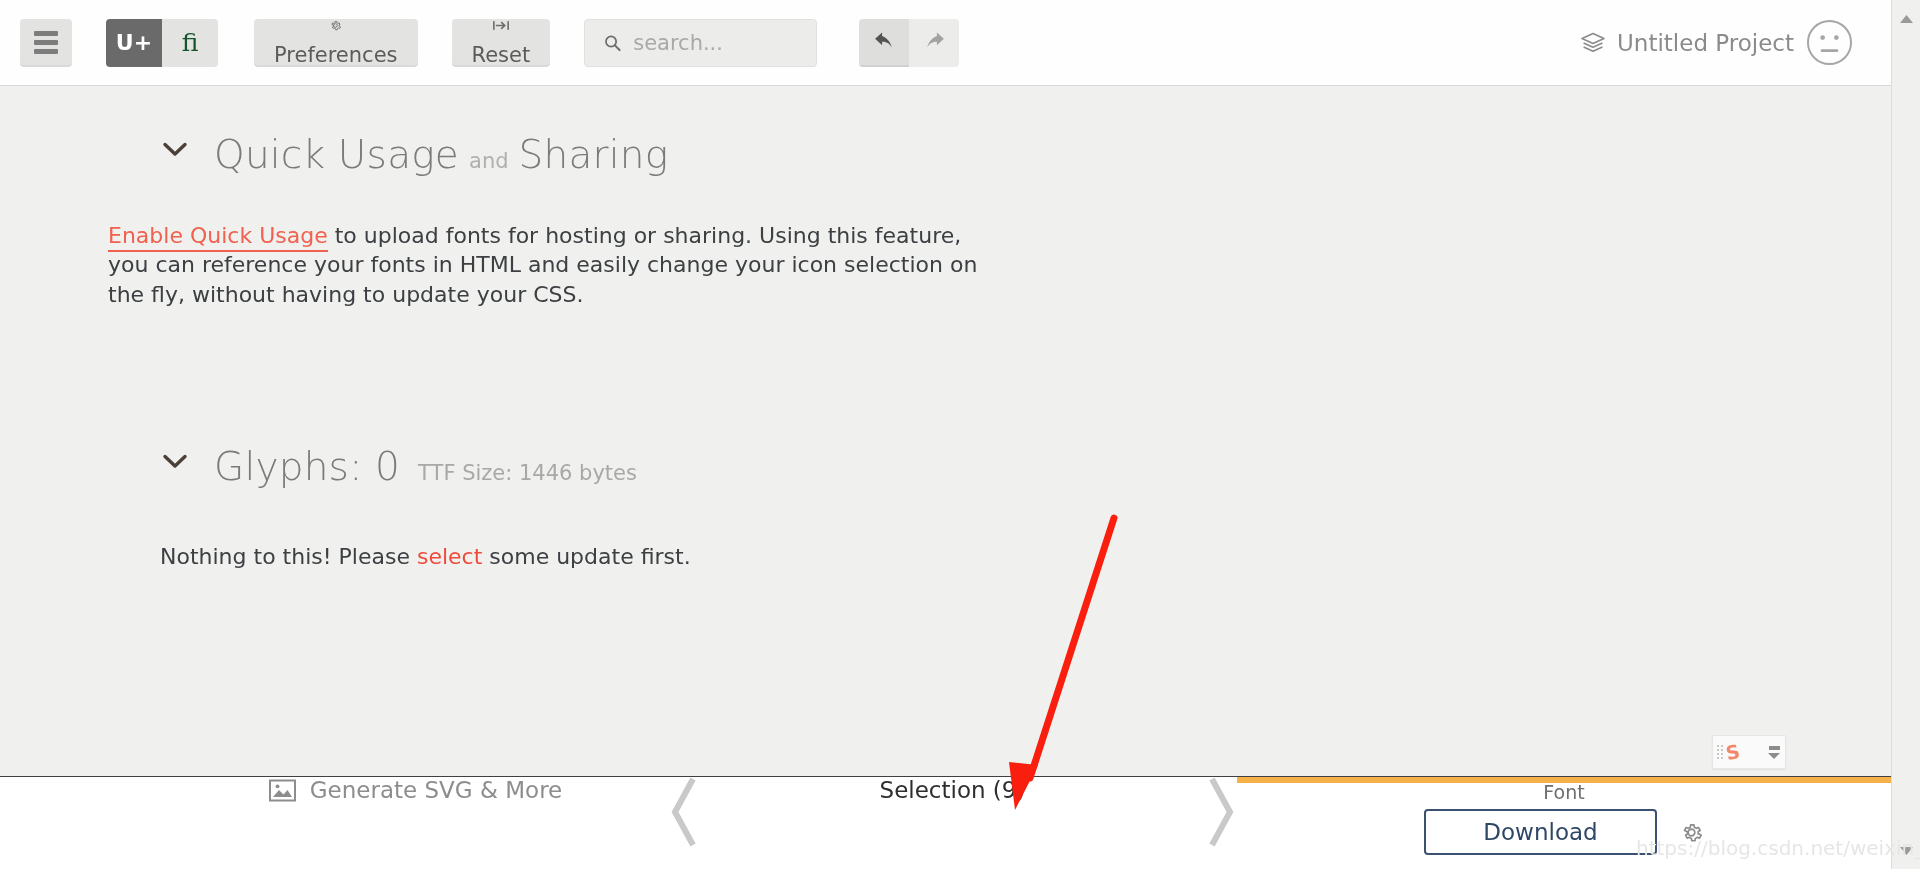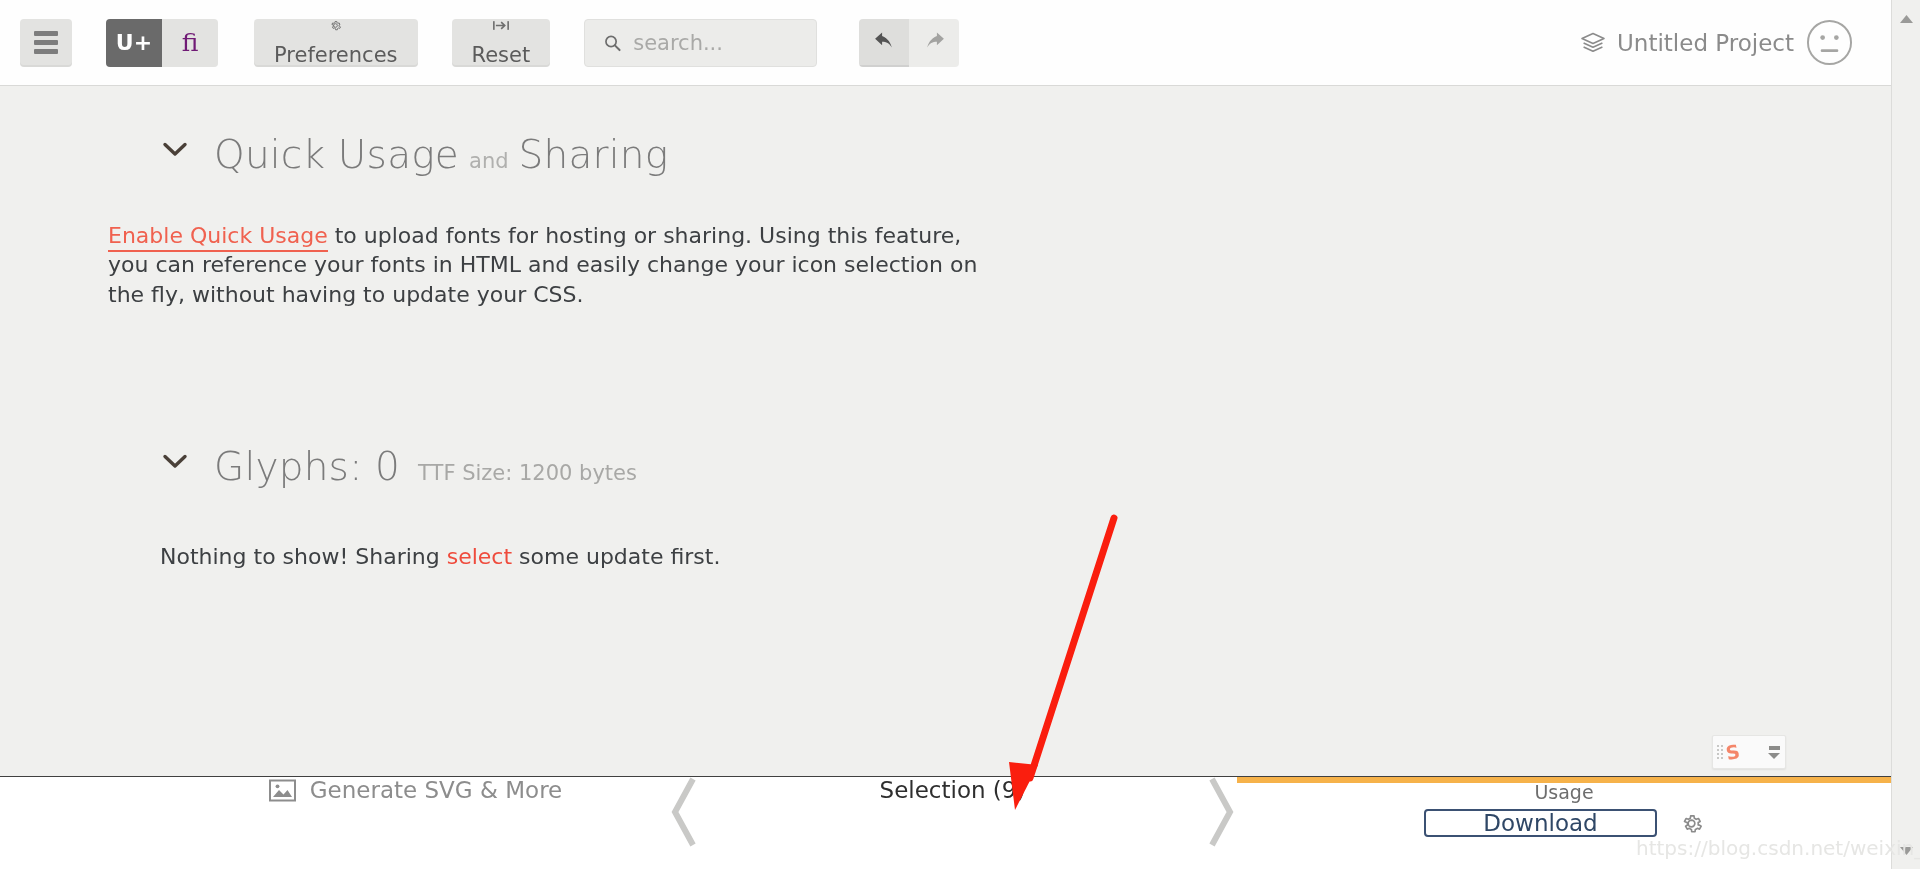--- a/index.html
+++ b/index.html
@@ -40,21 +40,21 @@
   .btn-icon-only { width: 52px; padding: 0; }
 
   .hamburger-lines { display: flex; flex-direction: column; gap: 4px; }
   .hamburger-lines span { display: block; width: 24px; height: 5px; background: #7d7d7d; border-radius: 1px; }
 
   .seg-group { display: flex; margin-left: 34px; border-radius: 4px; overflow: hidden; box-shadow: 0 -2px 0 rgba(0,0,0,0.045) inset; }
   .seg {
     width: 56px; height: 48px;
     display: flex; align-items: center; justify-content: center;
     font-size: 22px; cursor: pointer;
-    background: #e3e3e1; color: #701a75;
+    background: #e3e3e1; color: #14532d;
   }
   .seg.active { background: #6a6a6a; color: #ffffff; font-weight: bold; }
   .seg .fi-glyph { font-family: "DejaVu Serif", "Liberation Serif", serif; font-size: 25px; }
 
   .btn-prefs { margin-left: 36px; }
   .btn-reset { margin-left: 34px; }
 
   .search-wrap {
     margin-left: 34px;
     width: 233px; height: 48px;
@@ -171,21 +171,21 @@
     flex: 1;
     padding-top: 4px;
   }
   .font-top-bar {
     position: absolute; top: 0; left: 0; right: 0;
     height: 6px; background: #f6b24a;
   }
   .font-label { font-size: 19px; color: #6e6e6e; margin-bottom: 6px; }
   .font-row { display: flex; align-items: center; gap: 22px; }
   .dl-btn {
-    width: 233px; height: 28px;
+    width: 233px; height: 46px;
     border: 2px solid #3b5173;
     border-radius: 4px;
     background: #ffffff;
     color: #2f4766;
     font-size: 23px;
     display: flex; align-items: center; justify-content: center;
     cursor: pointer;
     font-family: "DejaVu Sans", "Liberation Sans", sans-serif;
   }
   .gear-btn { cursor: pointer; color: #8b8b8b; display:flex; }
@@ -332,25 +332,25 @@
 
     <p class="para">
       <a class="link-red" href="#">Enable Quick Usage</a><span> to upload fonts for hosting or sharing. Using this feature, you can reference your fonts in HTML and easily change your icon selection on the fly, without having to update your CSS.</span>
     </p>
 
     <div class="section-head" id="glyphs-head">
       <svg class="chev" viewBox="0 0 30 30">
         <path d="M5 10.5L15 20 25 10.5" fill="none" stroke="#4a4038" stroke-width="3.4" stroke-linecap="round" stroke-linejoin="round"></path>
       </svg>
       <span class="sec-title">Glyphs: 0</span>
-      <span class="sec-sub">TTF Size: 1200 bytes</span>
+      <span class="sec-sub">TTF Size: 1446 bytes</span>
     </div>
 
     <p class="nothing-line">
-      <span>Nothing to show! Sharing </span><a class="link-red-plain" href="#">select</a><span> some update first.</span>
+      <span>Nothing to this! Please </span><a class="link-red-plain" href="#">select</a><span> some update first.</span>
     </p>
   </div>
 
   <div class="footer">
     <div class="footer-spacer"></div>
 
     <div class="tab tab-generate">
       <svg class="img-icon" viewBox="0 0 27 23">
         <rect x="1" y="1.5" width="25" height="20" fill="none" stroke="#8d8d8d" stroke-width="2"></rect>
         <path d="M4 18l6-7 4.5 4.5L18.5 11l4.5 7z" fill="#8d8d8d"></path>
@@ -370,21 +370,21 @@
     </div>
 
     <div class="chev-sep">
       <svg width="30" height="70" viewBox="0 0 30 70">
         <path d="M6 2L24 35 6 68" fill="none" stroke="#c9c9c7" stroke-width="6" stroke-linejoin="miter"></path>
       </svg>
     </div>
 
     <div class="font-panel">
       <div class="font-top-bar"></div>
-      <div class="font-label">Usage</div>
+      <div class="font-label">Font</div>
       <div class="font-row">
         <div class="dl-btn">
           <span>Download</span>
         </div>
         <span class="gear-btn">
           <svg width="25" height="25" viewBox="0 0 24 24">
             <path fill="none" stroke="#8b8b8b" stroke-width="1.6" d="M12 8.8a3.2 3.2 0 1 0 0 6.4 3.2 3.2 0 0 0 0-6.4z"></path>
             <path fill="none" stroke="#8b8b8b" stroke-width="1.6" stroke-linejoin="round" d="M19.4 13.5l1.9 1.1-1.6 2.8-2.1-.8a6.6 6.6 0 0 1-1.9 1.1l-.3 2.2h-3.2l-.3-2.2a6.6 6.6 0 0 1-1.9-1.1l-2.1.8-1.6-2.8 1.9-1.1a6.6 6.6 0 0 1 0-2.2L5.3 10l1.6-2.8 2.1.8a6.6 6.6 0 0 1 1.9-1.1l.3-2.2h3.2l.3 2.2a6.6 6.6 0 0 1 1.9 1.1l2.1-.8 1.6 2.8-1.9 1.1a6.6 6.6 0 0 1 0 2.2z"></path>
           </svg>
         </span>

